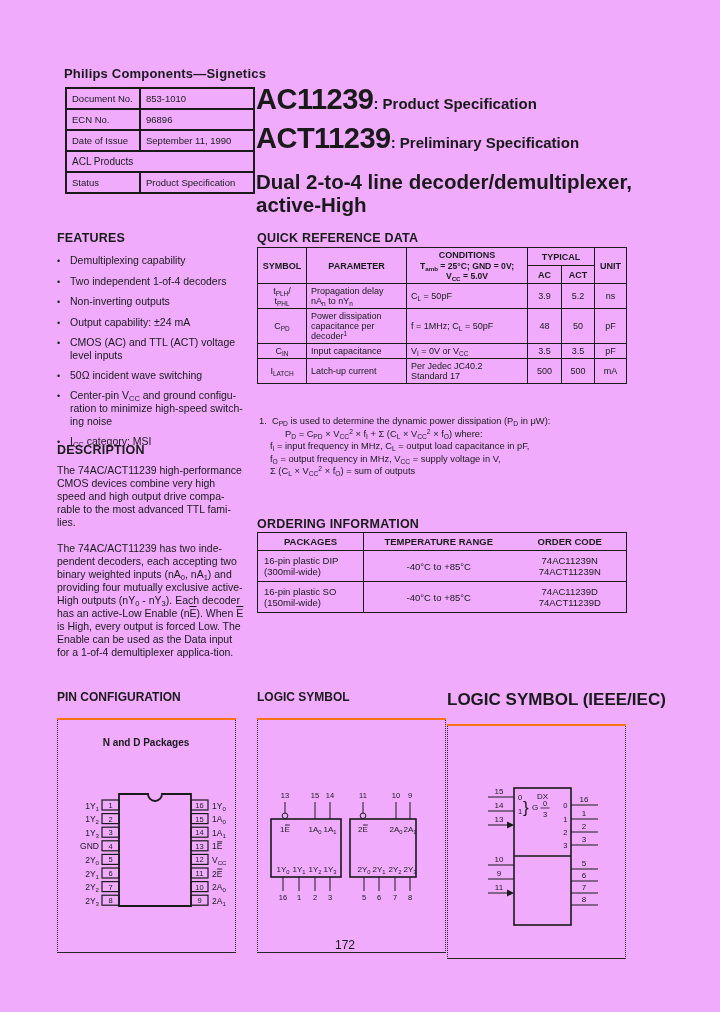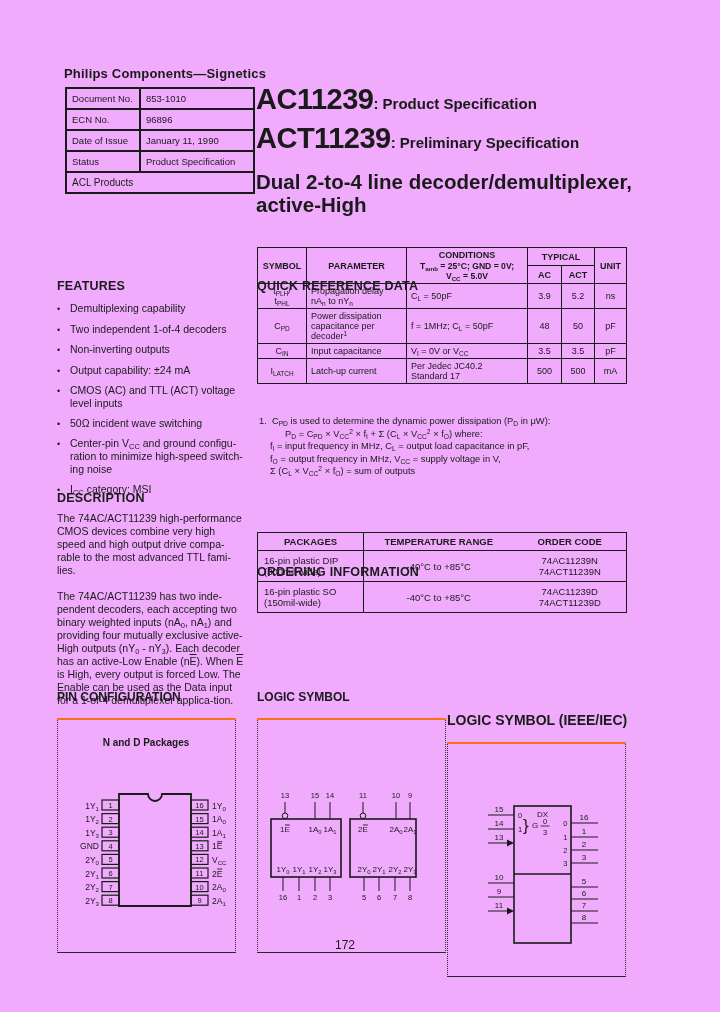--- a/index.html
+++ b/index.html
@@ -14,21 +14,21 @@
   .doc-table{position:absolute;left:65px;top:87px;border-collapse:collapse;width:190px;font-size:9.5px;}
   .doc-table td{border:2px solid #1a1a1a;padding:4px 5px;}
   .doc-table .dt-label{width:62px;}
   .doc-table .dt-footer{font-size:10px;}
   .titles{position:absolute;left:256px;top:82px;width:450px;}
   .title-line{line-height:34px;white-space:nowrap;}
   .t-big{font-size:29px;font-weight:bold;letter-spacing:-0.5px;}
   .t-suffix{font-size:15px;font-weight:bold;}
   .subtitle{font-size:20.5px;font-weight:bold;line-height:23px;margin-top:10px;width:412px;}
 
-  .sec-h{font-size:12.5px;font-weight:bold;letter-spacing:0.2px;margin-top:48px;}
+  .sec-h{font-size:12.5px;font-weight:bold;letter-spacing:0.2px;}
 
   
   .left-col{position:absolute;left:57px;top:231px;width:187px;}
   #features-list{list-style:none;margin:9px 0 0 0;padding:0;font-size:10.5px;line-height:13px;}
   #features-list li{display:flex;margin-bottom:6.5px;}
   .blt{width:13px;flex:none;font-size:9px;padding-top:1px;}
   .desc-block{position:absolute;left:0;top:212px;width:187px;}
   .desc-p{font-size:10.5px;line-height:13px;margin:7px 0 13px 0;}
 
   
@@ -49,21 +49,21 @@
   .ord-table th{border-bottom:1.5px solid #1a1a1a;font-weight:bold;padding:3px 4px;text-align:center;}
   .ord-table td{padding:4px 6px;border-top:1px solid #1a1a1a;}
   .ord-table{border:1.5px solid #1a1a1a;padding-left:28px;}
   .ord-sep{border-right:1.5px solid #1a1a1a;}
   .ord-pkg{text-align:left;}
   .ord-rng,.ord-code{text-align:center;}
 
   
   .panel{position:absolute;top:690px;}
   .panel-h{font-size:12px;font-weight:bold;padding-bottom:14px;border-bottom:2px solid #f97316;white-space:nowrap;}
-  #panel-ieee .panel-h{font-size:14px;margin-top:22px;}
+  #panel-ieee .panel-h{font-size:17px;}
   .panel-box{border-left:1px dotted #2c2c2c;border-right:1px dotted #2c2c2c;border-bottom:1px solid #262626;}
   #panel-pin{left:57px;width:179px;}
   #panel-logic{left:257px;width:189px;}
   #panel-ieee{left:447px;width:179px;}
   .panel-box svg{display:block;}
   svg text{font-family:"Liberation Sans",sans-serif;fill:#1a1a1a;}
 
   .page-num{position:absolute;top:938px;left:300px;width:90px;text-align:center;font-size:12px;}
 </style>
 </head>
@@ -77,28 +77,28 @@
         <tr>
           <td class="dt-label">Document No.</td>
           <td class="dt-value">853-1010</td>
         </tr>
         <tr>
           <td class="dt-label">ECN No.</td>
           <td class="dt-value">96896</td>
         </tr>
         <tr>
           <td class="dt-label">Date of Issue</td>
-          <td class="dt-value">January 11, 1990</td>
+          <td class="dt-value">September 11, 1990</td>
+        </tr>
+        <tr>
+          <td class="dt-footer" colspan="2">ACL Products</td>
         </tr>
         <tr>
           <td class="dt-label">Status</td>
           <td class="dt-value">Product Specification</td>
-        </tr>
-        <tr>
-          <td class="dt-footer" colspan="2">ACL Products</td>
         </tr>
       </tbody>
   </table>
 
   <div class="titles">
     <div class="title-line">
       <span class="t-big">AC11239</span><span class="t-suffix">: Product Specification</span>
     </div>
     <div class="title-line">
       <span class="t-big">ACT11239</span><span class="t-suffix">: Preliminary Specification</span>

